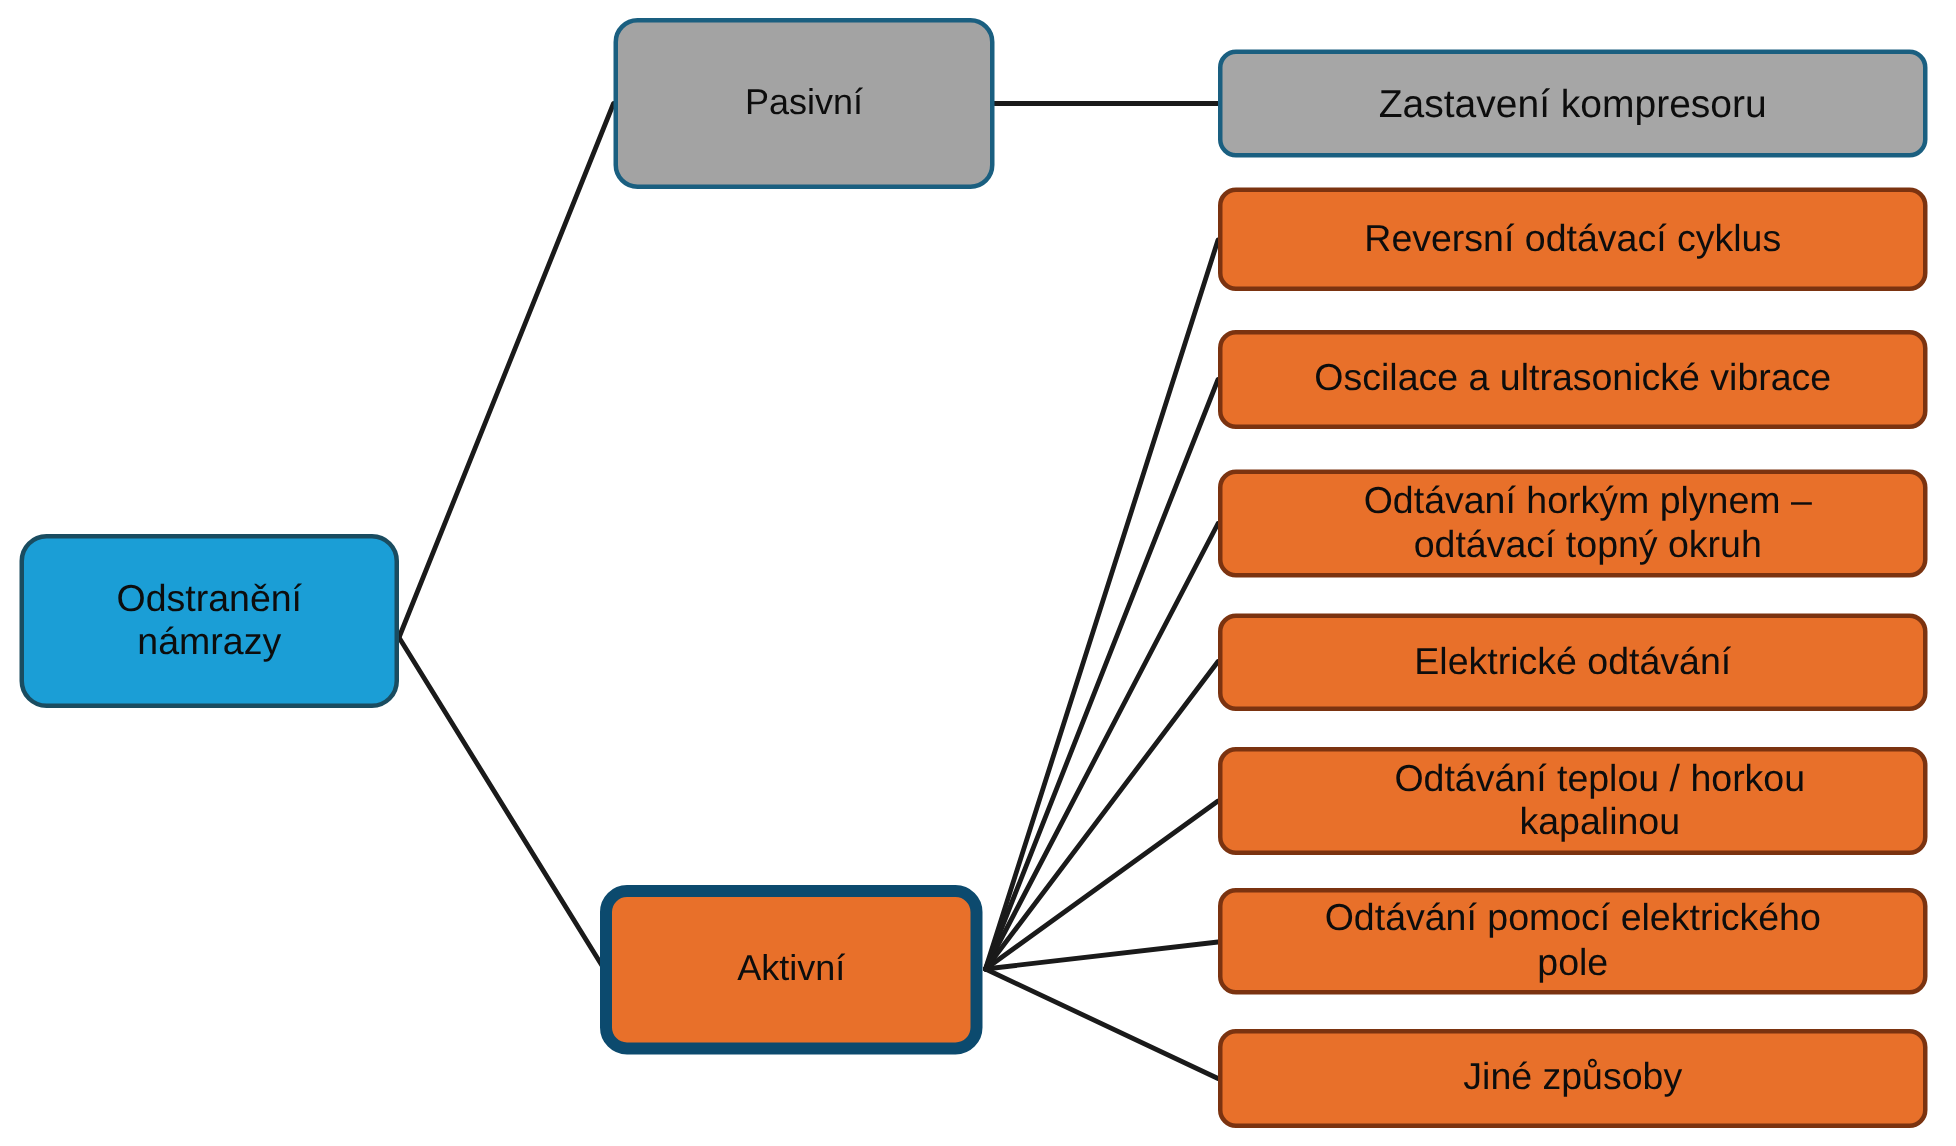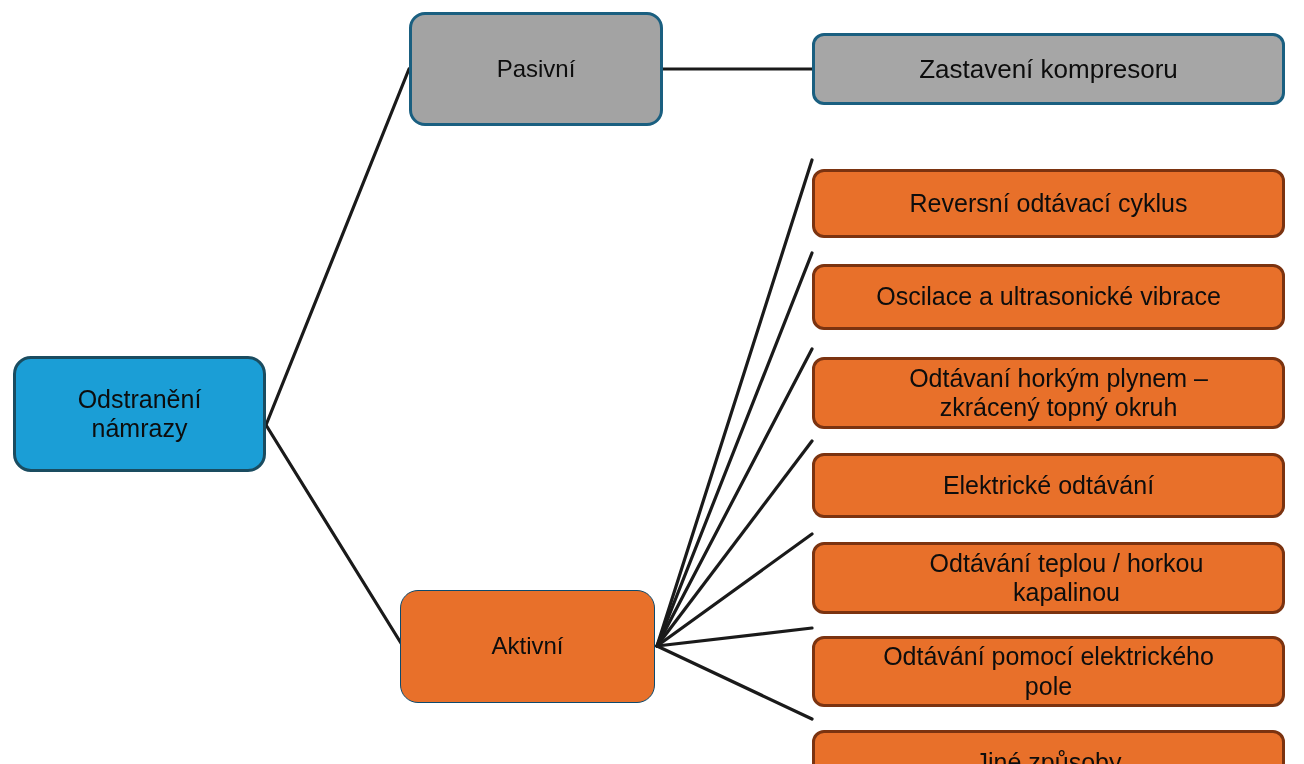--- a/index.html
+++ b/index.html
@@ -58,30 +58,29 @@
   }
   .node-gray-wide {
     background: #a6a6a6;
     border: 3px solid #1a5f80;
     border-radius: 12px;
     font-size: 26px;
   }
   
   .node-orange {
     background: #e8702a;
-    border: 1px solid #0c4a6e;
+    border: 8px solid #0c4a6e;
     border-radius: 18px;
     font-size: 24px;
   }
   .node-leaf {
     background: #e8702a;
     border: 3px solid #7b3310;
     border-radius: 12px;
     font-size: 25px;
-    margin-top: 44px;
   }
 </style>
 </head>
 <body>
 
 <div id="canvas">
 
   <svg id="edges" viewBox="0 0 1304 764" width="1304" height="764">
     <g stroke="#1a1a1a" stroke-width="3.2" fill="none" stroke-linecap="round">
 
@@ -128,21 +127,21 @@
 
   <div class="node node-leaf" style="left:812px; top:220px; width:473px; height:66px;">
     <span>
         <span>Oscilace a ultrasonické vibrace</span>
       </span>
   </div>
 
   <div class="node node-leaf" style="left:812px; top:313px; width:473px; height:72px;padding-left:32px;">
     <span>
         <span>Odtávaní horkým plynem –</span>
-        <span>zkrácený topný okruh</span>
+        <span>odtávací topný okruh</span>
       </span>
   </div>
 
   <div class="node node-leaf" style="left:812px; top:409px; width:473px; height:65px;">
     <span>
         <span>Elektrické odtávání</span>
       </span>
   </div>
 
   <div class="node node-leaf" style="left:812px; top:498px; width:473px; height:72px;padding-left:48px;">

